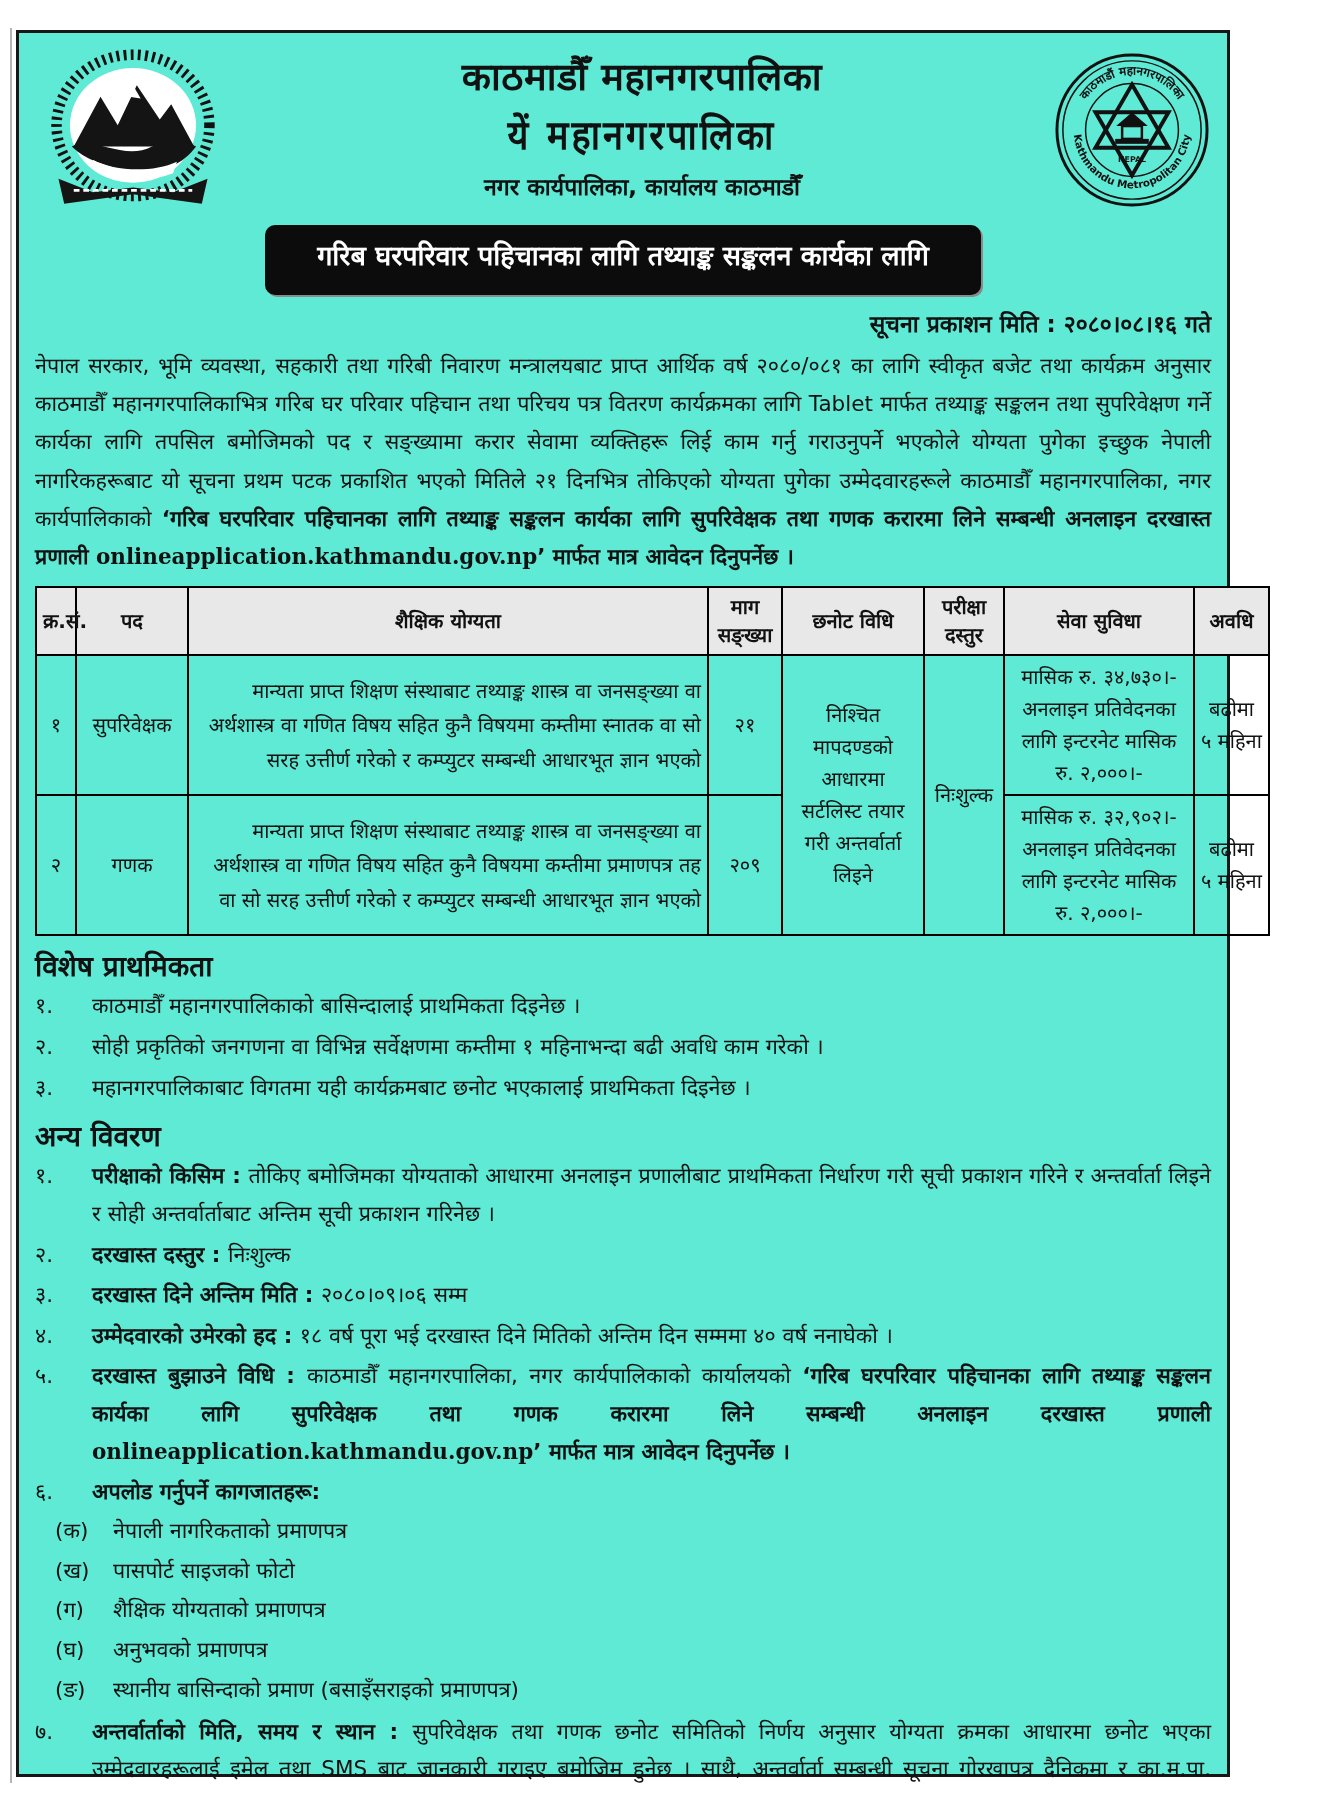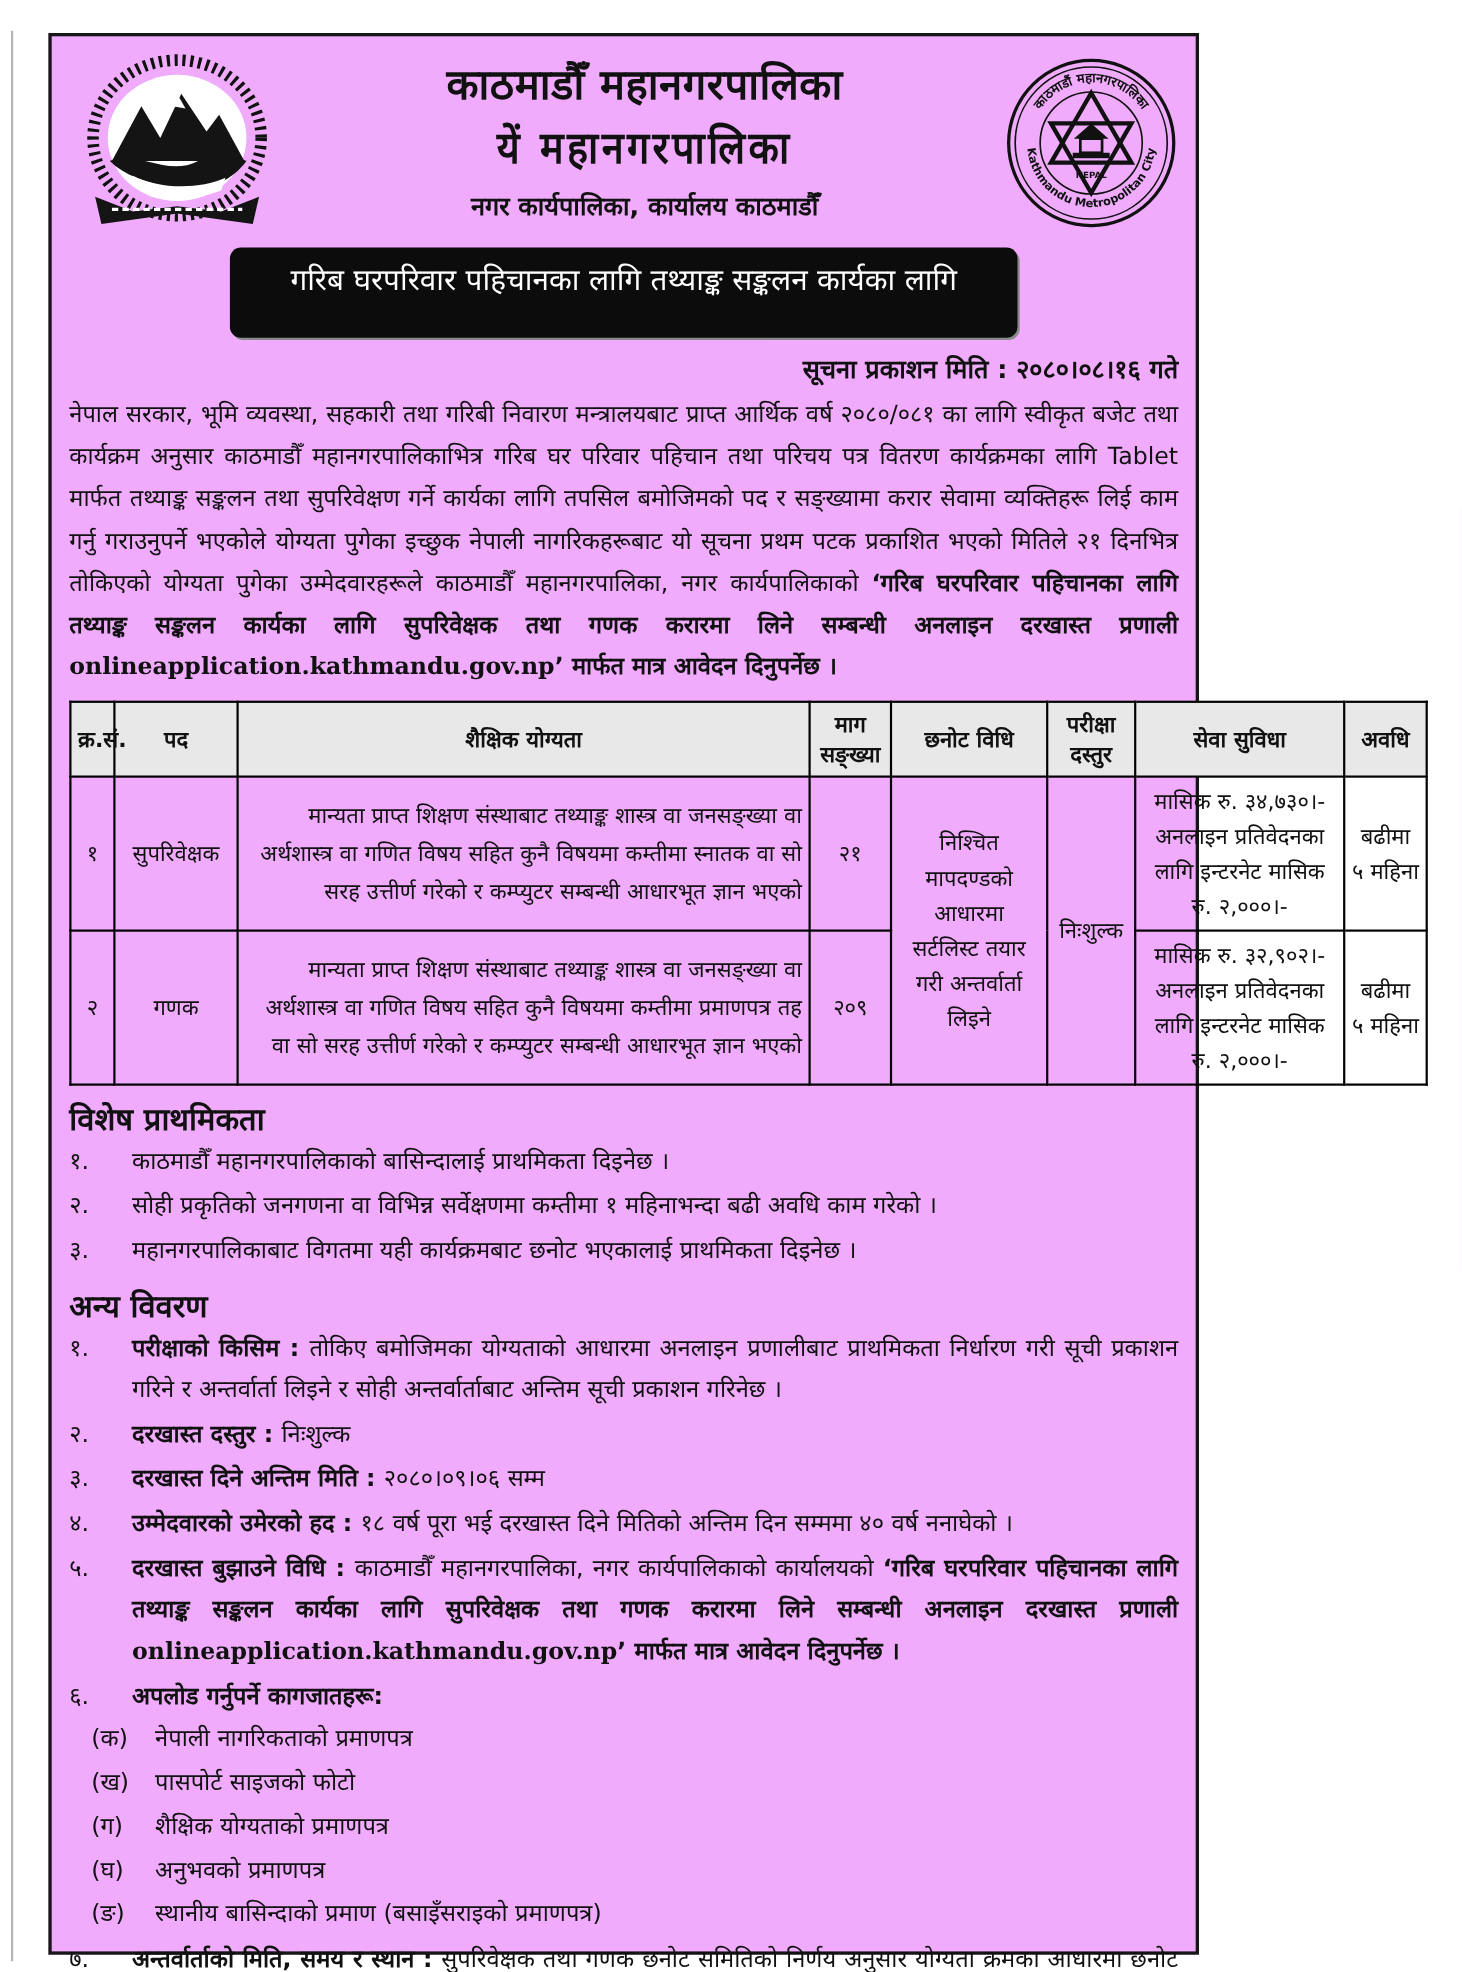--- a/index.html
+++ b/index.html
@@ -3,40 +3,40 @@
 <meta charset="utf-8">
 <style>
   * { box-sizing: border-box; margin: 0; padding: 0; }
   body {
     width: 1329px; height: 1793px; position: relative;
     background: #ffffff; color: #111;
     font-family: "DejaVu Sans", "Liberation Sans", sans-serif;
   }
   .scan-edge { position:absolute; left:10px; top:28px; bottom:10px; width:2px; background:#b5b5b5; }
   .frame {
-    position:absolute; left:44px; top:30px; width:1046px; height:1747px;
-    border:3px solid #161616; padding:12px 16px 6px 16px; background:#f0abfc;
+    position:absolute; left:16px; top:30px; width:1214px; height:1747px;
+    border:3px solid #161616; padding:12px 16px 6px 16px; background:#5eead4;
   }
   
   .header { display:flex; align-items:flex-start; }
   .emblem-left { width:196px; height:172px; flex:0 0 auto; margin-top:2px; }
   .header-center { flex:1 1 auto; text-align:center; padding-top:4px; }
   .org-title { font-size:38px; font-weight:bold; letter-spacing:0.5px; }
   .org-title-ranjana {
     font-size:36px; font-weight:bold; margin-top:8px;
     font-family:"DejaVu Serif", "Liberation Serif", serif;
     letter-spacing:3px; display:inline-block; transform:scaleY(1.12);
   }
   .org-subtitle { font-size:23px; font-weight:bold; margin-top:12px; }
   .seal-right { width:158px; height:158px; flex:0 0 auto; margin-top:6px; }
   
   .banner {
     width:716px; margin:6px auto 0 auto; background:#0c0c0c; color:#fff;
-    border-radius:10px; text-align:center; padding:10px 16px 30px 16px;
-    font-weight:normal; font-size:27px; line-height:1.55;
+    border-radius:10px; text-align:center; padding:10px 16px 18px 16px;
+    font-weight:bold; font-size:27px; line-height:1.55;
     box-shadow:2px 2px 0 #8a8a8a;
   }
   .pub-date { text-align:right; font-weight:bold; font-size:23px; margin-top:12px; }
   
   .intro { margin-top:8px; font-size:21.5px; line-height:1.78; text-align:justify; }
   .bold { font-weight:bold; }
   .latin-url { font-weight:bold; font-family:"DejaVu Serif", "Liberation Serif", serif; }
   
   table.posts { border-collapse:collapse; table-layout:fixed; width:100%; margin-top:10px; font-size:20px; }
   table.posts th, table.posts td { border:2px solid #000; padding:5px 6px; vertical-align:middle; }

